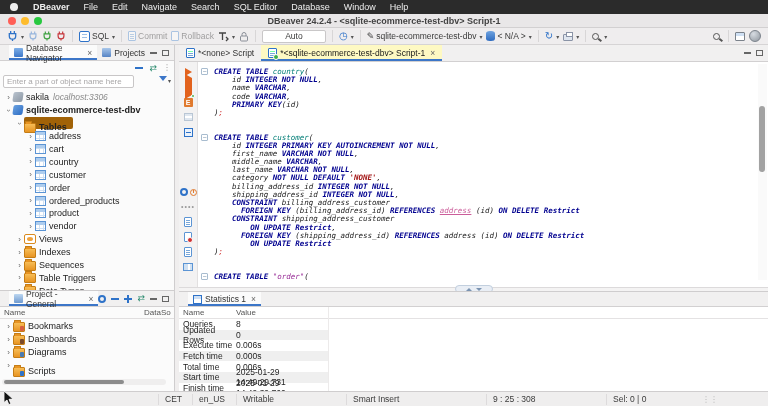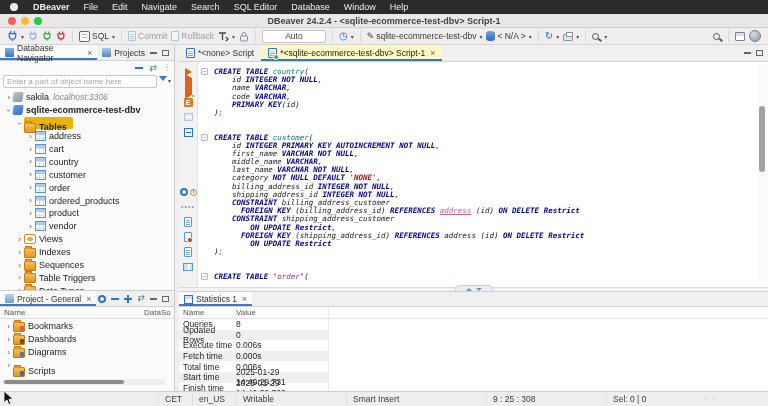--- a/index.html
+++ b/index.html
@@ -32,41 +32,41 @@
   .glyph{font-size:10px;line-height:10px;}
   .mag{width:7px;height:7px;border:1.4px solid #555;border-radius:50%;position:relative;margin-right:2px;}
   .mag::after{content:"";position:absolute;left:5px;top:5px;width:4px;height:1.5px;background:#555;transform:rotate(40deg);}
   .prn{width:10px;height:7px;background:#dfe5ee;border:1px solid #8a93a6;border-radius:1px;position:relative;margin-top:3px;}
   .prn::before{content:"";position:absolute;left:2px;top:-3px;width:5px;height:3px;background:#fff;border:1px solid #8a93a6;}
   .avatar{width:12px;height:12px;border-radius:50%;background:radial-gradient(circle at 35% 30%,#d7dce2,#8f969e);border:1px solid #7b828b;}
   .persp{width:10px;height:9px;border:1px solid #7b828b;border-radius:1px;background:linear-gradient(#cfe0f4 0 3px,#fff 3px);}
   
   .ptabs{display:flex;align-items:center;background:#f1f0f0;border-bottom:1px solid #d2d0d1;height:16px;font-size:8.5px;color:#333;}
   .ptab{display:flex;align-items:center;gap:3px;padding:0 5px;height:100%;}
-  .ptab.active{background:#fbfbfb;box-shadow:inset 0 -2px 0 #3c76c8;}
+  .ptab.active{background:#fbfbfb;box-shadow:inset 0 -2px 0 #3c76c8;margin-left:9px;}
   .tico{width:9px;height:9px;border-radius:1px;flex:none;}
   .tico.nav{background:linear-gradient(#7fb0e8,#3c76c8);}
   .tico.proj{background:linear-gradient(#a8c6ea,#5583c4);}
   .tico.projgen{background:linear-gradient(#bcd6f0,#6f9ad0);}
   .xbtn{color:#666;font-size:8.5px;margin-left:2px;}
   .wc{display:flex;gap:5px;margin-left:auto;align-items:center;padding-right:5px;}
   .mn{width:7px;height:2px;background:#666;}
   .mx{width:7px;height:6px;border:1px solid #666;}
   #navigator{position:absolute;left:0;top:45px;width:175px;height:245px;background:#fbfbfb;border-right:1px solid #cfcdce;}
   #nav-iconrow{position:absolute;right:3px;top:17px;display:flex;gap:6px;align-items:center;height:12px;}
   .bar-ic{width:8px;height:2px;background:#2e72c8;}
   .arr-ic{color:#2a8a6e;font-size:9px;line-height:9px;}
   .dots-v{color:#999;font-size:8px;line-height:8px;}
-  #nav-filter{position:absolute;left:3px;top:30px;width:154px;height:13px;border:1px solid #c8c6c7;border-radius:2px;font-size:8px;padding:0 3px;color:#333;font-family:"Liberation Sans",sans-serif;}
+  #nav-filter{position:absolute;left:3px;top:30px;width:131px;height:13px;border:1px solid #c8c6c7;border-radius:2px;font-size:8px;padding:0 3px;color:#333;font-family:"Liberation Sans",sans-serif;}
   #nav-filter::placeholder{color:#a9a7a8;}
   .funnel-wrap{position:absolute;right:3px;top:31px;display:flex;align-items:center;}
   .funnel{width:0;height:0;border:4px solid transparent;border-top:5px solid #3c76c8;position:relative;}
   .tree{position:absolute;left:0;right:0;font-size:9px;}
   .trow{display:flex;align-items:center;height:12.9px;white-space:nowrap;}
-  .trow .sel{background:#eab308;border-radius:2px;display:flex;align-items:center;padding:8px 6px 0 0;height:12px;}
+  .trow .sel{background:#a16207;border-radius:2px;display:flex;align-items:center;padding:8px 6px 0 0;height:12px;}
   .exp{width:9px;flex:none;color:#666;font-size:8px;text-align:center;line-height:9px;}
   .exp.open{transform:rotate(90deg);}
   .icon{width:12px;height:10px;display:inline-block;margin-right:3px;flex:none;position:relative;}
   .icon.db{background:linear-gradient(135deg,#b9c3ce,#8d98a5);border-radius:2px;transform:skewX(-8deg);width:10px;}
   .icon.dbx{background:linear-gradient(135deg,#6aa1e0,#2f6ec4);border-radius:2px;transform:skewX(-8deg);width:10px;}
   .icon.folder,.icon.fb,.icon.fd,.icon.fg,.icon.fs{background:linear-gradient(#f7bd56,#e89422);border:1px solid #c57d15;border-radius:1px;margin-top:1px;}
   .icon.folder::before,.icon.fb::before,.icon.fd::before,.icon.fg::before,.icon.fs::before{content:"";position:absolute;top:-3px;left:0;width:5px;height:2px;background:#e89422;border:1px solid #c57d15;border-bottom:none;border-radius:1px 1px 0 0;}
   .icon.fb::after,.icon.fd::after,.icon.fg::after,.icon.fs::after{content:"";position:absolute;right:0px;bottom:0px;width:4px;height:5px;border-radius:1px;}
   .icon.fb::after{background:#d85f3f;}
   .icon.fd::after{background:#7a4a2a;}

